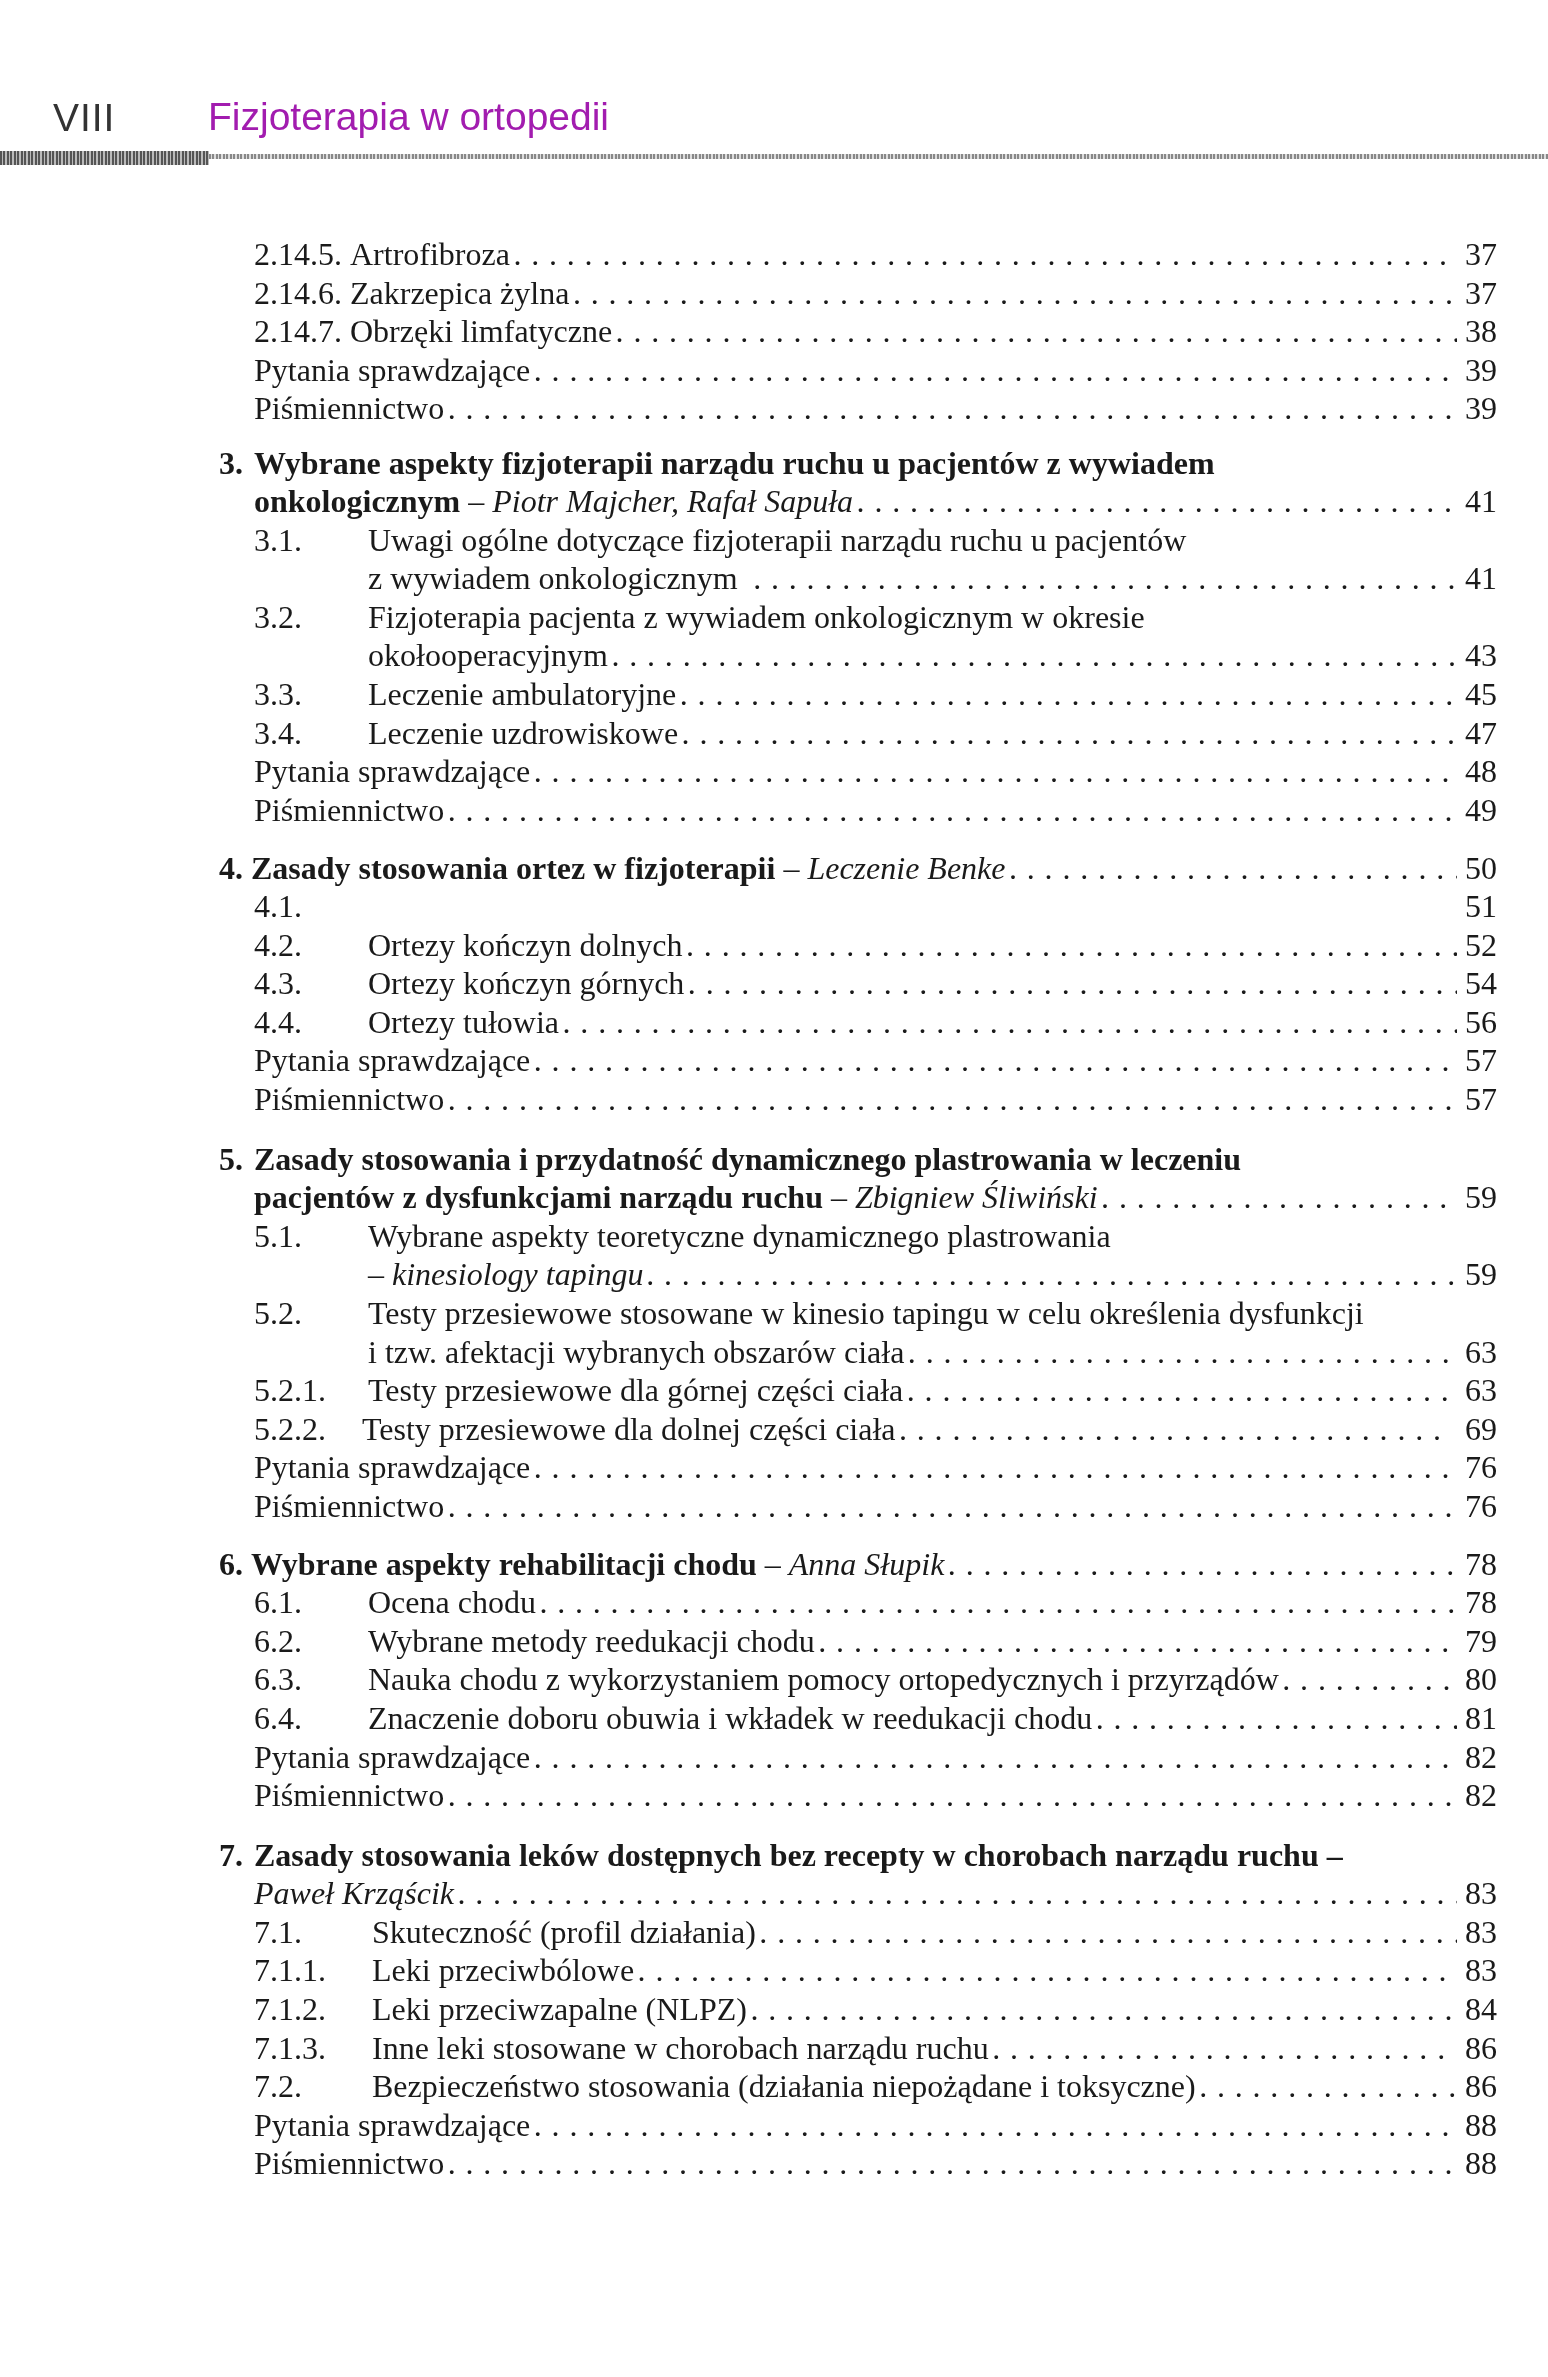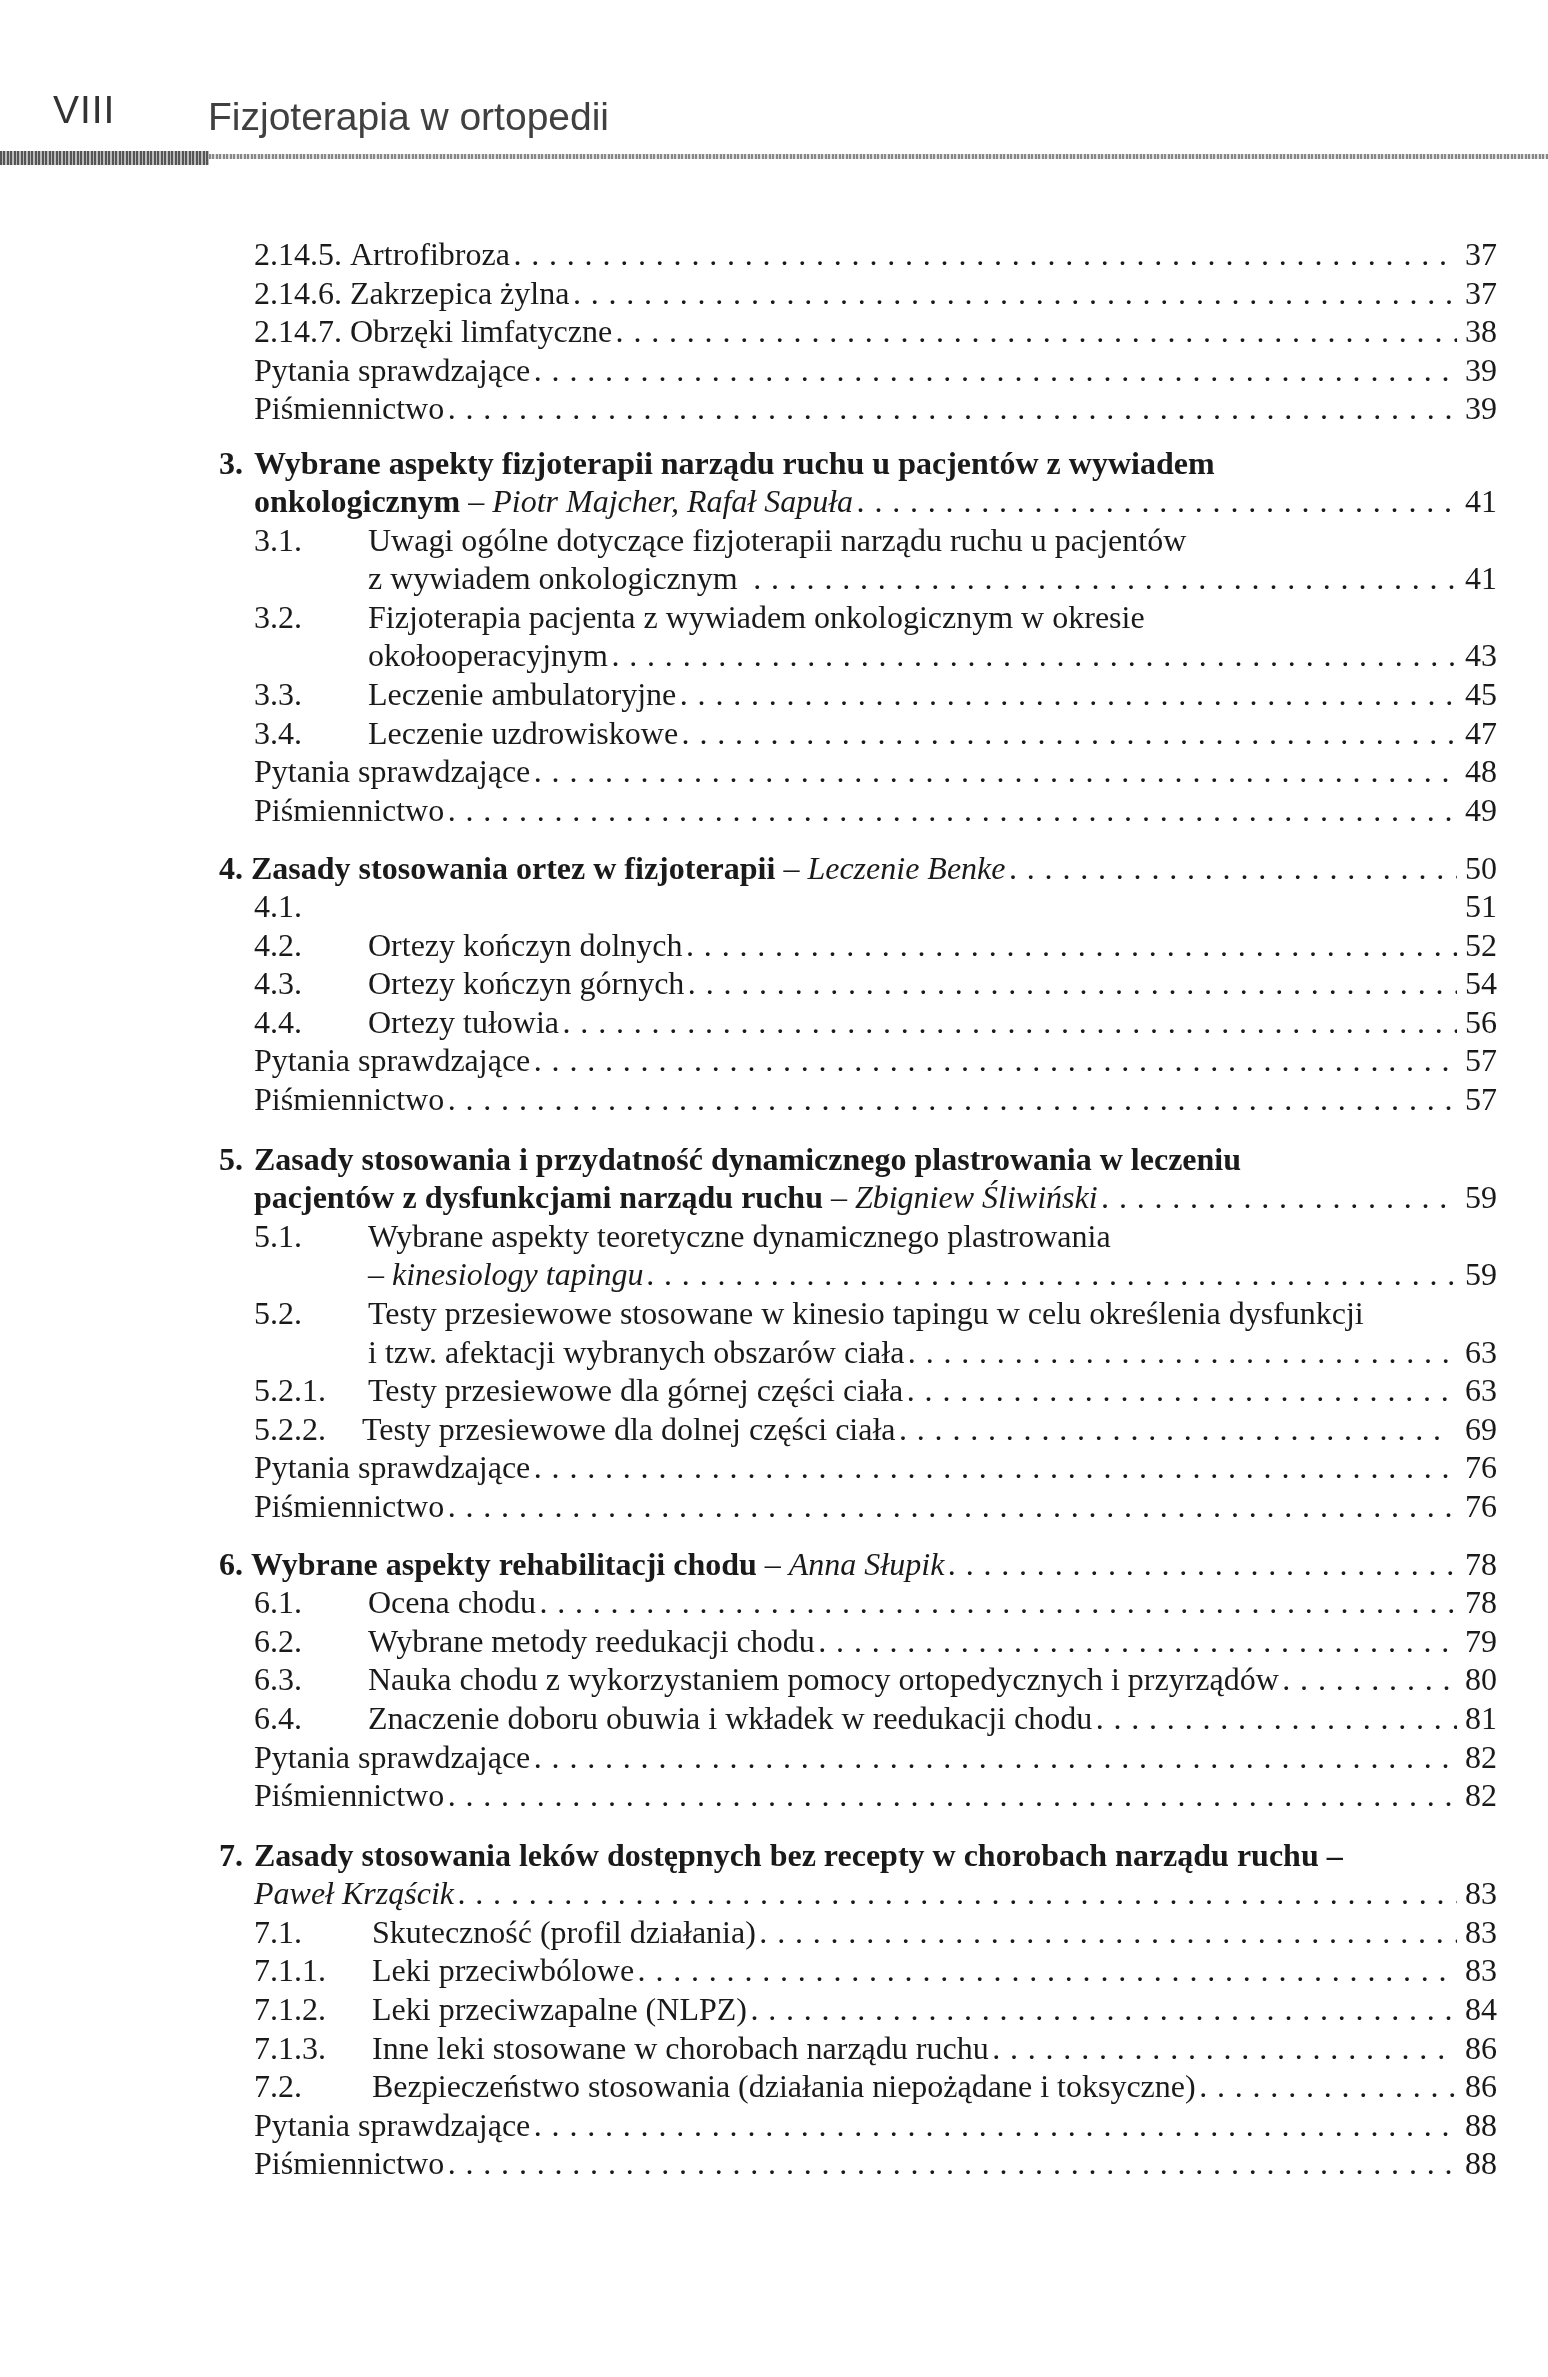--- a/index.html
+++ b/index.html
@@ -1,19 +1,19 @@
 <!DOCTYPE html>
 <html style="font-size:14px"><head>
 <meta charset="utf-8">
 <style>
   html, body { margin: 0; padding: 0; background: #ffffff; }
   body { width: 1548px; height: 2377px; position: relative; overflow: hidden; color: #1a1a1a; }
   .header { position: absolute; left: 0; top: 0; width: 1548px; height: 175px; }
-  .folio { position: absolute; left: 53px; top: 88px; font-family: "Liberation Sans", sans-serif; font-size: 39px; color: #333; letter-spacing: 0.9px; }
-  .running-title { position: absolute; left: 208px; top: 95px; font-family: "Liberation Sans", sans-serif; font-size: 39px; color: #404040; }
+  .folio { position: absolute; left: 53px; top: 96px; font-family: "Liberation Sans", sans-serif; font-size: 39px; color: #333; letter-spacing: 0.9px; }
+  .running-title { position: absolute; left: 208px; top: 95px; font-family: "Liberation Sans", sans-serif; font-size: 39px; color: #a21caf; }
   .rule-dark { position: absolute; left: 0; top: 151px; width: 209px; height: 14px;
     background: repeating-linear-gradient(90deg, #555 0 1.8px, #bbb 1.8px 3.5px); }
   .rule-light { position: absolute; left: 209px; top: 154px; width: 1340px; height: 5.3px;
     background: repeating-linear-gradient(90deg, #888 0 1.8px, #ddd 1.8px 3.5px); }
   .toc { position: absolute; left: 0; top: 0; width: 1548px; font-family: "Liberation Serif", serif; font-size: 32px; }
   .row { position: absolute; height: 39px; line-height: 39px; white-space: nowrap; }
   .num { position: absolute; top: 0; }
   .txt { position: absolute; top: 0; }
   .leader-row { display: flex; align-items: baseline; }
   .fill { flex: 1 1 auto; overflow: hidden; margin: 0 3.5px; }

